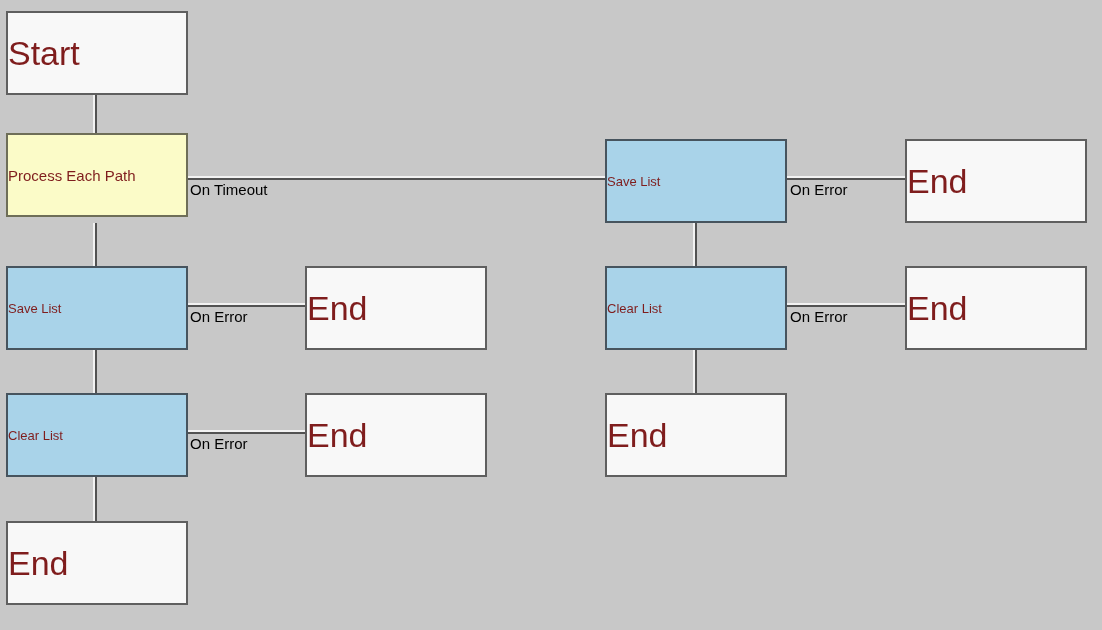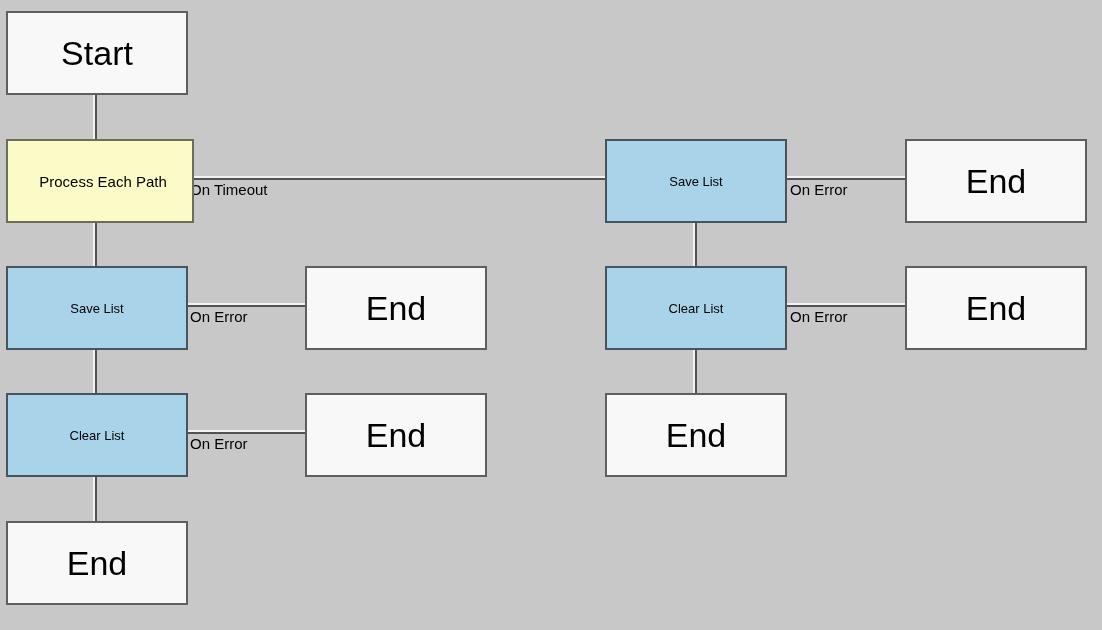--- a/index.html
+++ b/index.html
@@ -12,23 +12,23 @@
     overflow: hidden;
   }
 
   
   .node {
     position: absolute;
     width: 178px;
     height: 80px;
     display: flex;
     align-items: center;
-    justify-content: center;
+    justify-content: flex-start;
     text-align: center;
-    color: #000000;
+    color: #7f1d1d;
   }
   .node.terminal {
     background: #f8f8f8;
     border: 2px solid #5f5f5f;
     font-size: 34px;
   }
   .node.loop {
     background: #fbfbc8;
     border: 2px solid #6e6e58;
     font-size: 15px;
@@ -55,21 +55,21 @@
   }
   .conn-label {
     position: absolute;
     font-size: 15px;
     color: #000;
     white-space: nowrap;
   }
 
   
   #n-start        { left: 6px;   top: 11px;  }
-  #n-pep          { left: 6px;   top: 139px; padding-left: 6px; }
+  #n-pep          { left: 6px;   top: 133px; }
   #n-save-left    { left: 6px;   top: 266px; }
   #n-clear-left   { left: 6px;   top: 393px; }
   #n-end-left     { left: 6px;   top: 521px; }
   #n-end-c2r2     { left: 305px; top: 266px; }
   #n-end-c2r3     { left: 305px; top: 393px; }
   #n-save-right   { left: 605px; top: 139px; }
   #n-clear-right  { left: 605px; top: 266px; }
   #n-end-c3r3     { left: 605px; top: 393px; }
   #n-end-c4r1     { left: 905px; top: 139px; }
   #n-end-c4r2     { left: 905px; top: 266px; }

